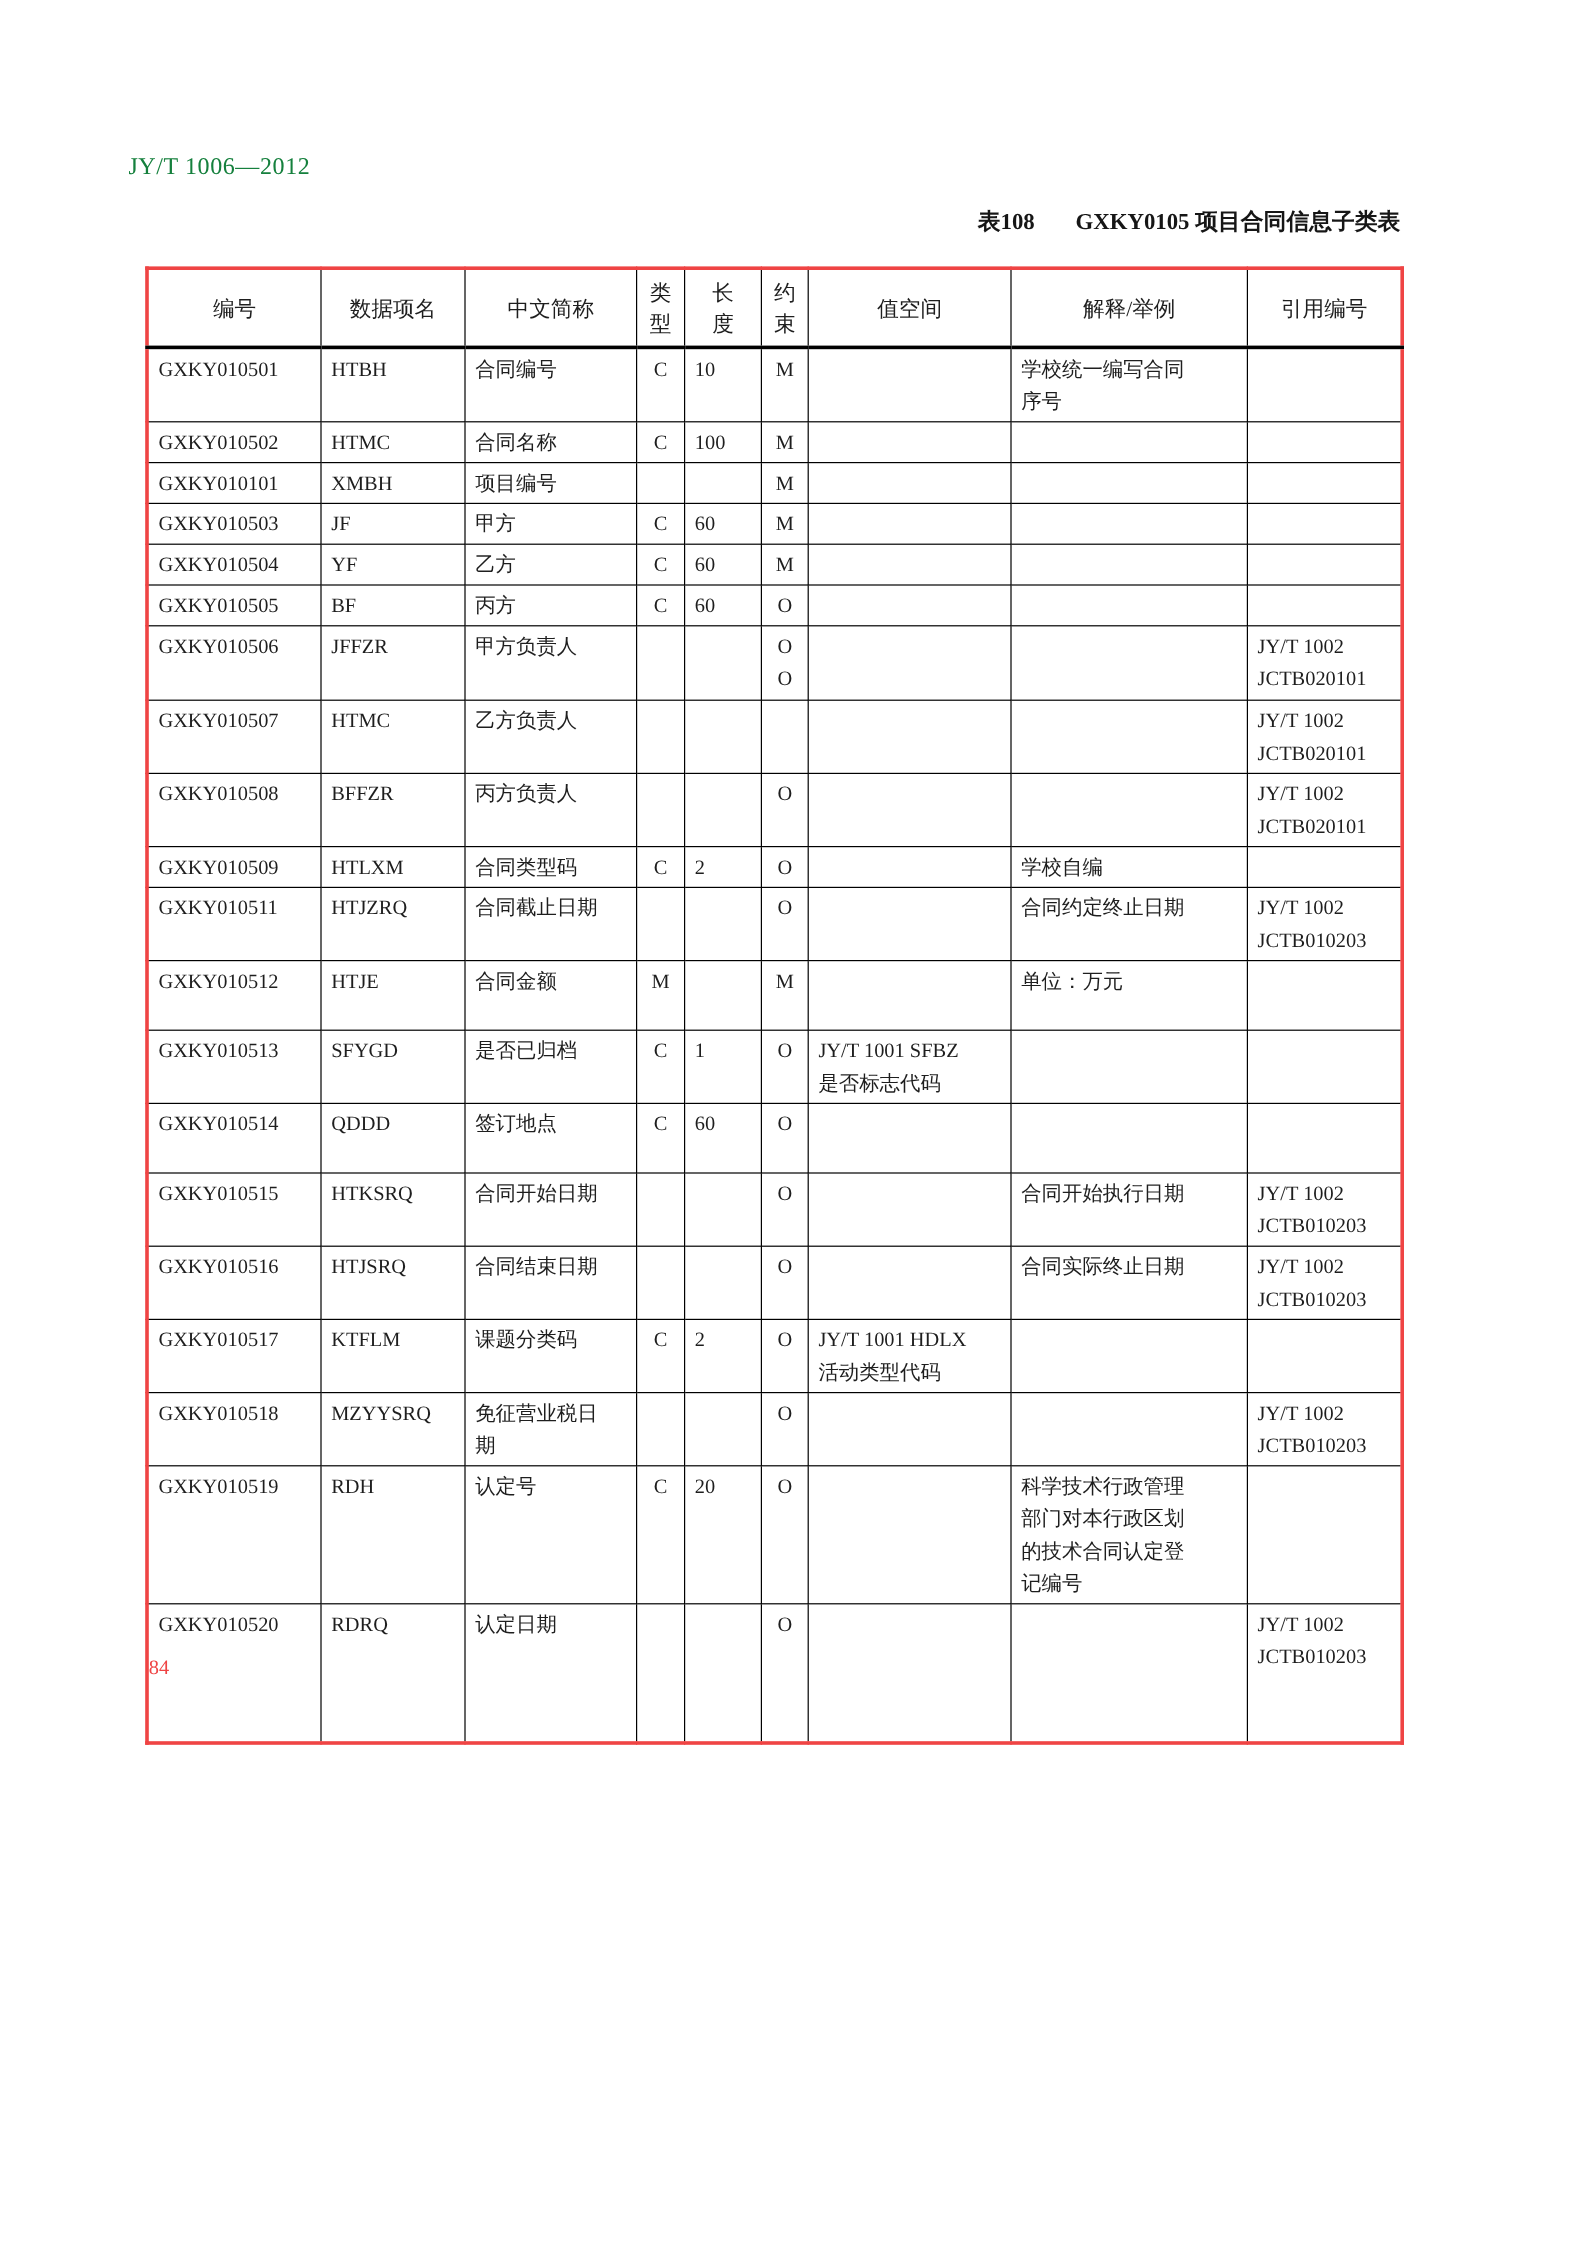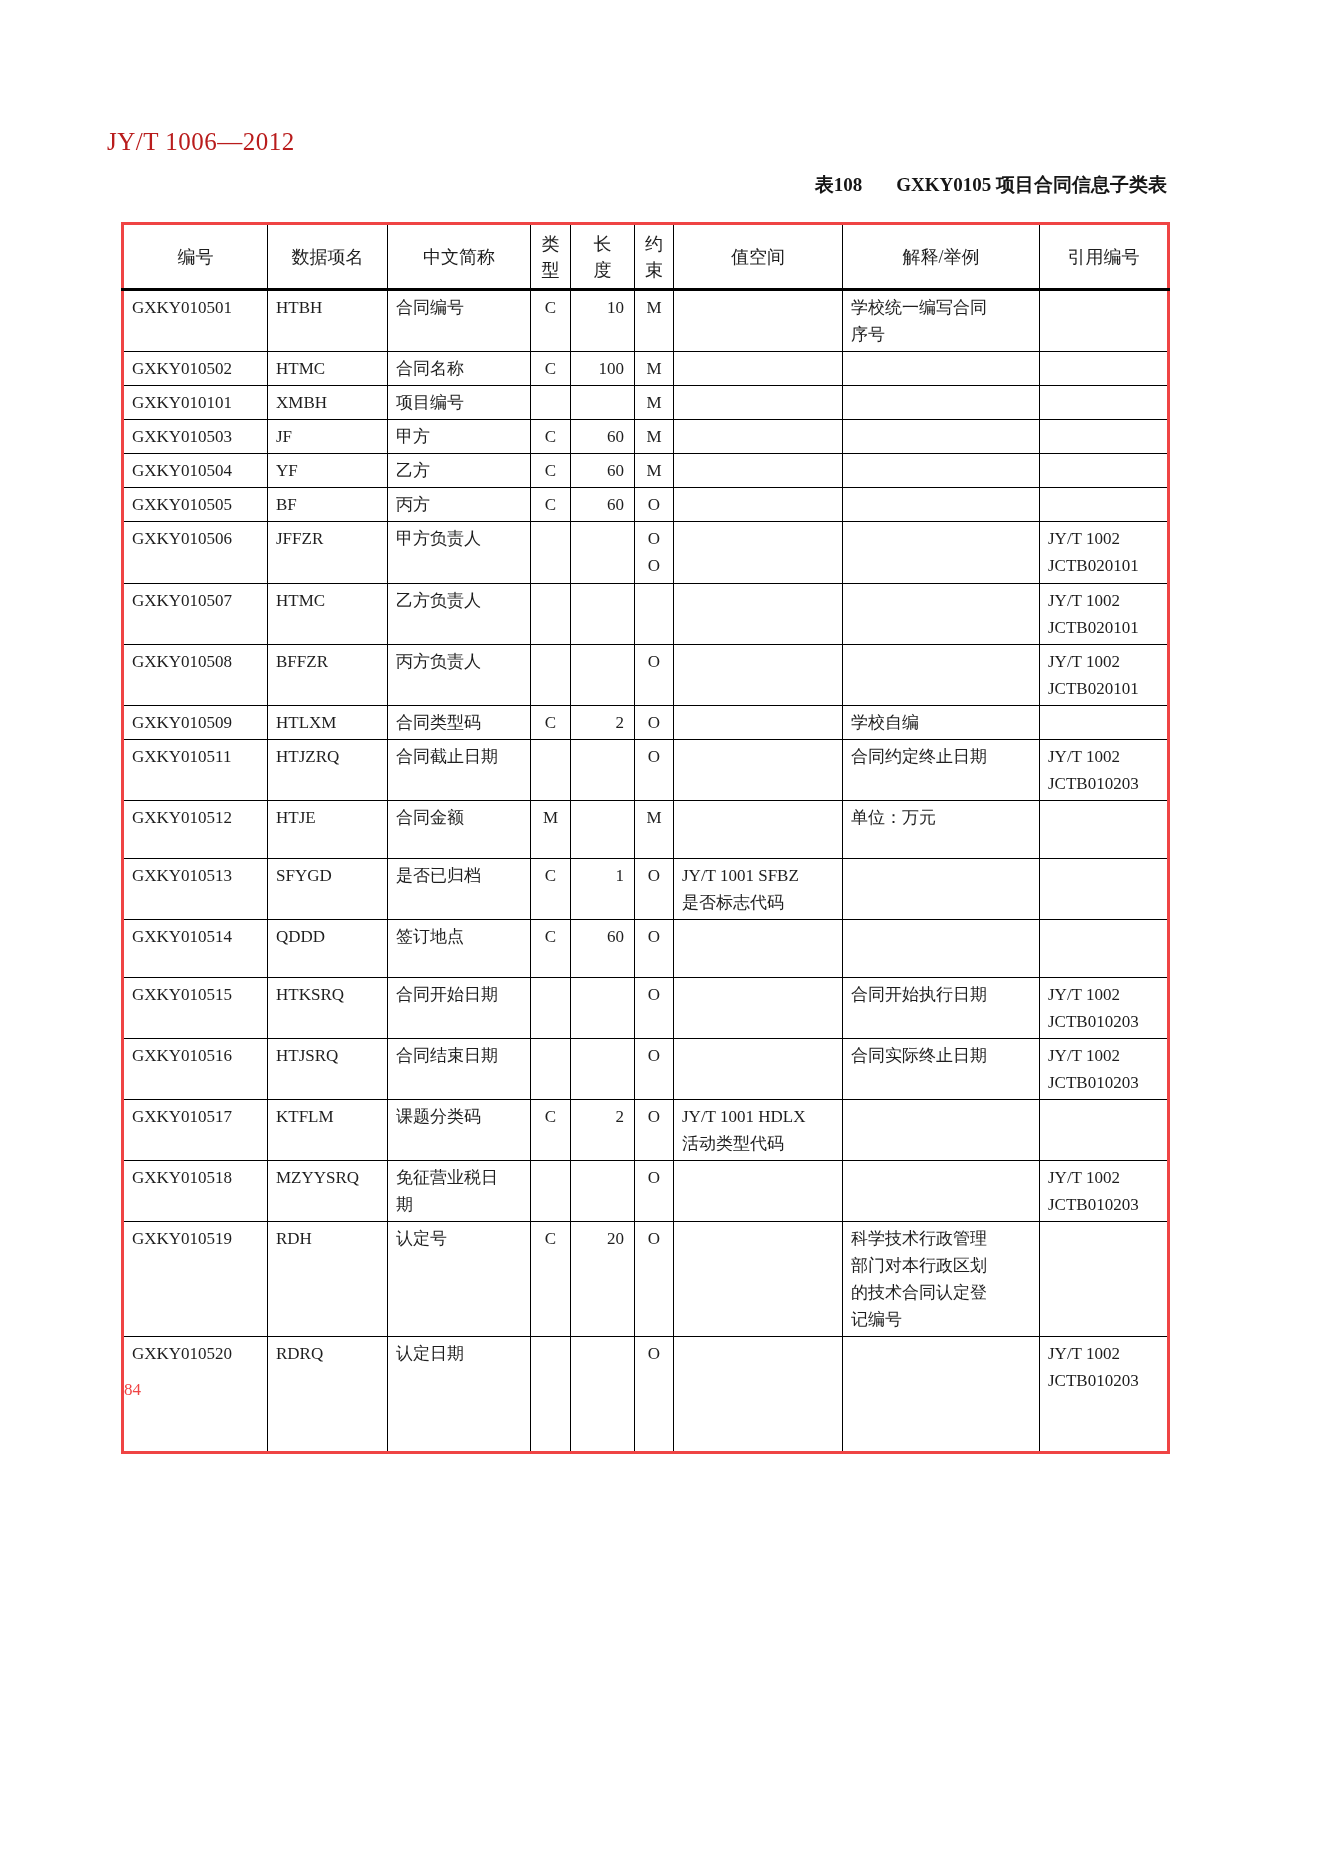--- a/index.html
+++ b/index.html
@@ -5,22 +5,22 @@
   html,body { margin:0; padding:0; }
   body {
     width:1323px; height:1871px;
     background:#ffffff;
     position:relative;
     font-family:"Liberation Serif","DejaVu Serif",serif;
     color:#1e1e1e;
   }
   .doc-code {
     position:absolute; left:107px; top:128px;
-    font-size:25px; letter-spacing:0.5px;
-    color:#b91c1c;
+    font-size:20px; letter-spacing:0.5px;
+    color:#15803d;
   }
   .caption {
     position:absolute; left:121px; top:172px; width:1046px;
     text-align:right; font-weight:bold; font-size:19px;
     color:#161616;
   }
   .caption .cap-no { margin-right:34px; }
   .table-wrap { position:absolute; left:121px; top:222px; width:1046px; }
   table {
     width:1046px; border-collapse:collapse; table-layout:fixed;
@@ -37,21 +37,21 @@
     border:1.5px solid #000;
     vertical-align:top;
     font-size:17px; line-height:27px;
     padding:3px 8px;
     white-space:pre-line;
     overflow:hidden;
     color:#1e1e1e;
   }
   
   td:nth-child(4), td:nth-child(6) { text-align:center; padding-left:2px; padding-right:2px; }
-  td:nth-child(5) { text-align:right; padding-right:10px; }
+  td:nth-child(5) { padding-right:10px; }
   
   tbody tr:nth-child(1){height:60px}
   tbody tr:nth-child(2){height:32px}
   tbody tr:nth-child(3){height:32px}
   tbody tr:nth-child(4){height:32px}
   tbody tr:nth-child(5){height:32px}
   tbody tr:nth-child(6){height:32px}
   tbody tr:nth-child(7){height:62px}
   tbody tr:nth-child(8){height:60px}
   tbody tr:nth-child(9){height:59px}

